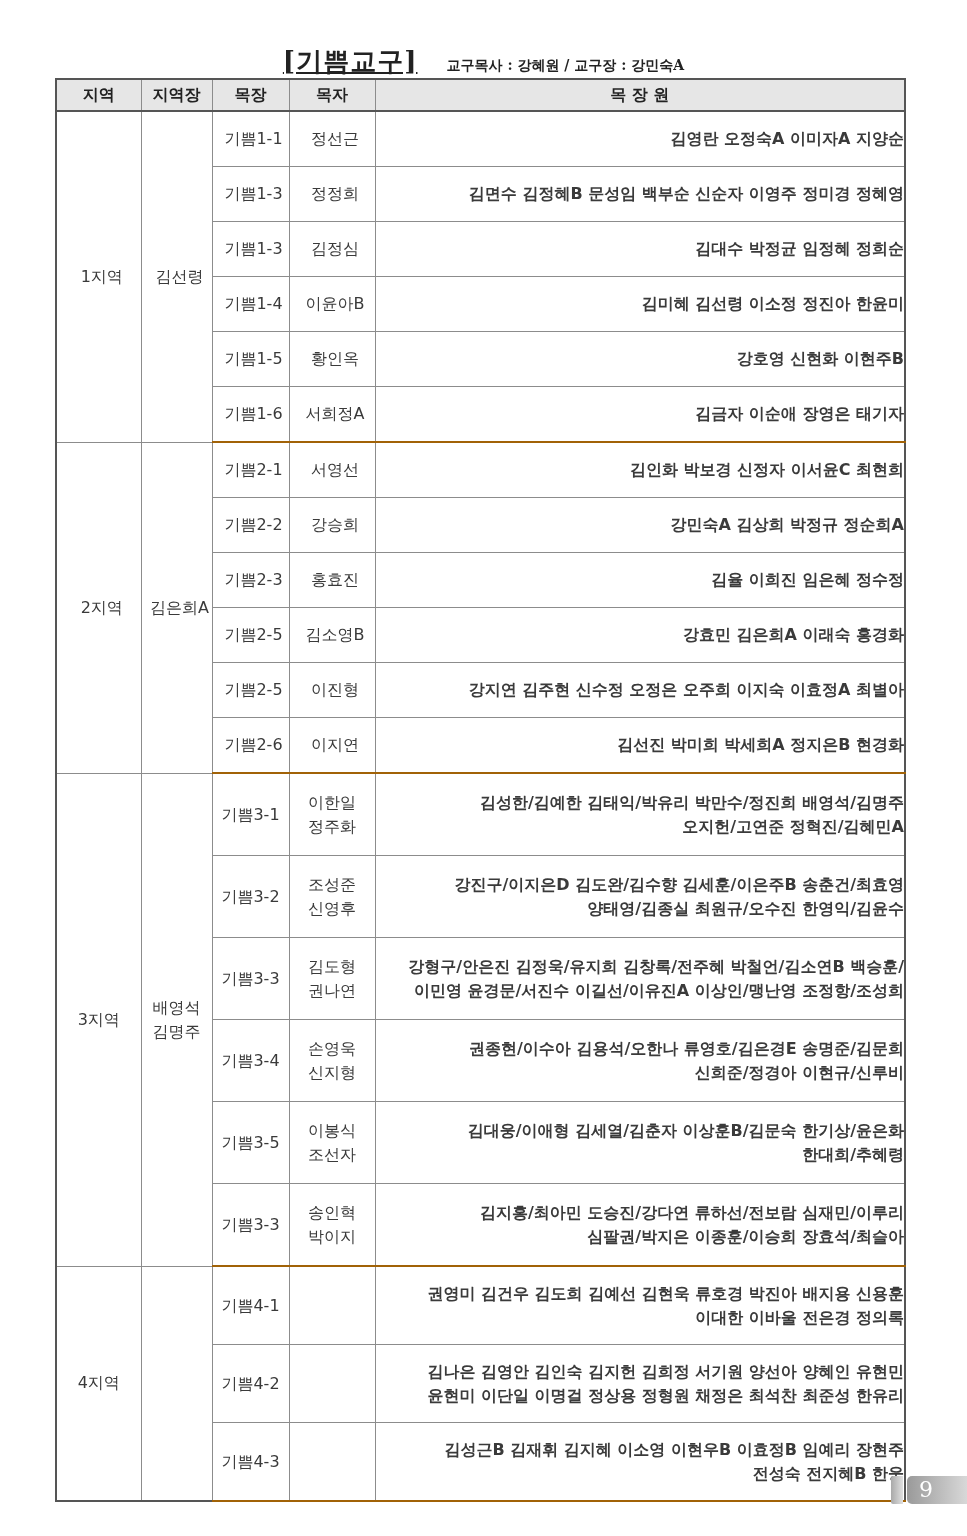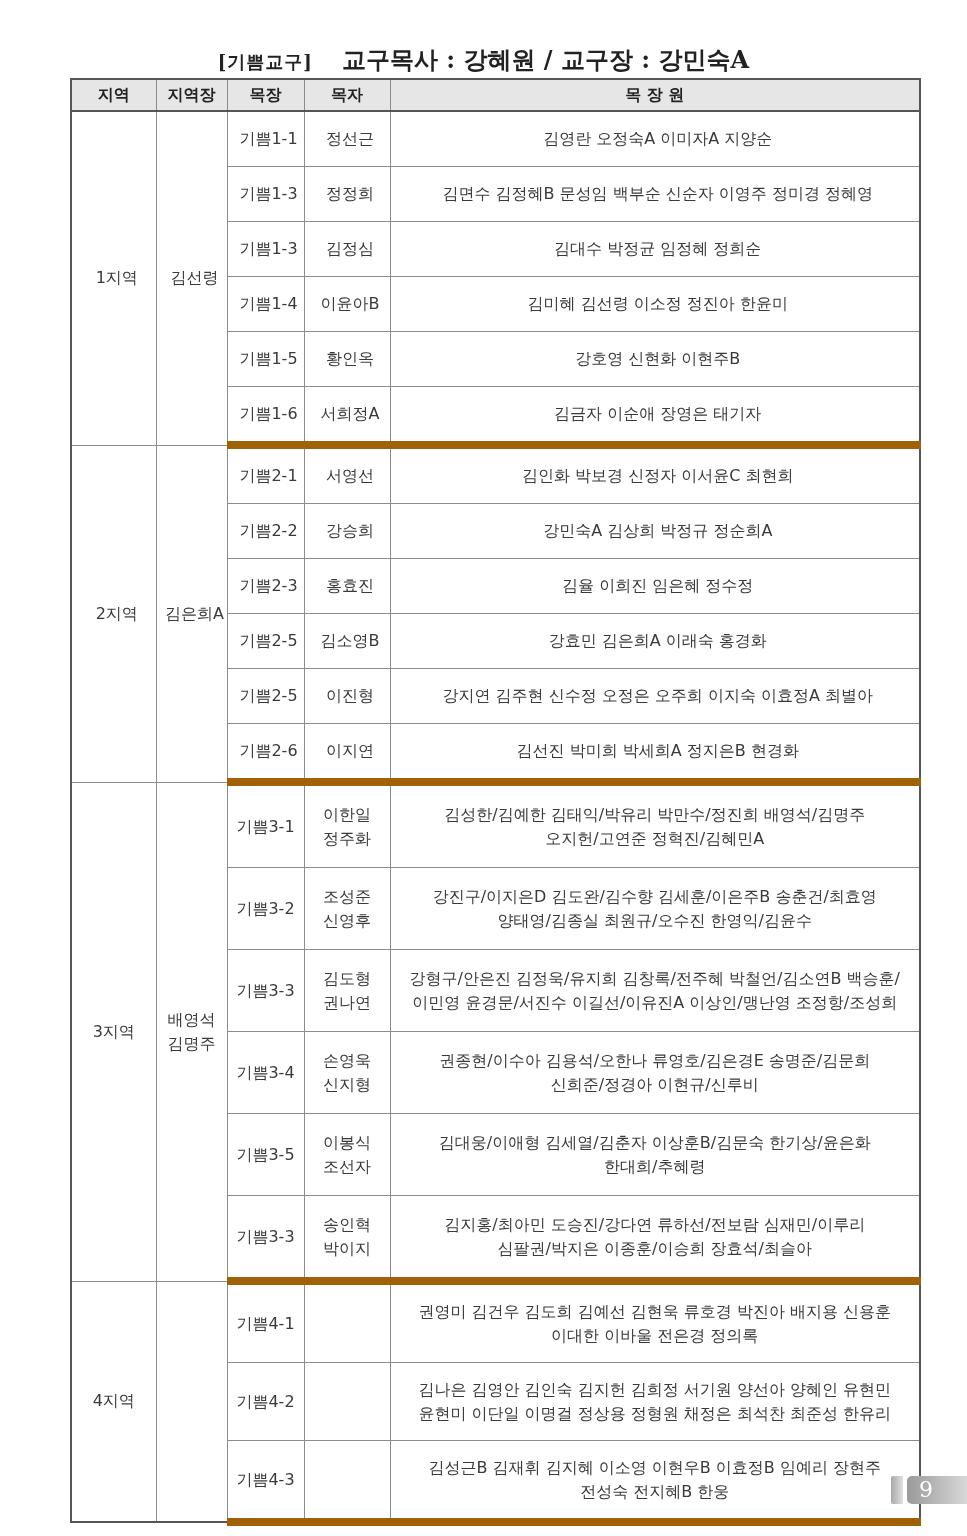--- a/index.html
+++ b/index.html
@@ -7,46 +7,45 @@
       width: 967px; height: 1536px; position: relative; overflow: hidden;
       font-family: "DejaVu Sans", "Liberation Sans", sans-serif;
       color: #333333;
     }
     .title {
       position: absolute; left: 0; top: 44px; width: 967px; text-align: center;
       white-space: nowrap; color: #222222;
     }
     .title .main {
       font-family: "DejaVu Serif", "Liberation Serif", serif;
-      font-size: 18px; font-weight: bold; letter-spacing: 1px;
+      font-size: 26px; font-weight: bold; letter-spacing: 1px; text-decoration: underline;
     }
     .title .sub {
       font-family: "DejaVu Serif", "Liberation Serif", serif;
-      font-size: 24px; font-weight: bold; margin-left: 24px;
+      font-size: 14px; font-weight: bold; margin-left: 24px;
     }
     table.grid {
       position: absolute; left: 55px; top: 78px; width: 851px;
       border-collapse: collapse; table-layout: fixed;
       border: 2px solid #555555;
-      margin-left: 15px;
     }
     table.grid th, table.grid td {
       border: 1px solid #8c8c8c; font-size: 16px; line-height: 24px;
       color: #3a3a3a; padding: 0;
     }
     table.grid thead th {
       background: #e6e6e6; height: 30px; font-weight: bold; font-size: 16px;
       color: #222222; border-bottom: 2px solid #555555;
     }
     td.c { text-align: center; vertical-align: middle; }
-    td.members { padding-left: 16px; text-align: center; vertical-align: middle; }
+    td.members { padding-left: 16px; text-align: right; vertical-align: middle; font-weight: bold; }
     tr.h1 td { height: 54px; padding-left: 6px; }
     tr.h2 td { height: 81px; }
     tr.h3 td { height: 77px; }
-    tr.region-end td { border-bottom: 8px solid #a16207; }
+    tr.region-end td { border-bottom: 2px solid #a16207; }
     .pn-wrap { position: absolute; left: 891px; top: 1476px; width: 76px; height: 28px; }
     .pn-bar {
       position: absolute; left: 0; top: 0; width: 12px; height: 28px;
       background: linear-gradient(to right, #a9a9a9, #e0e0e0);
       border-radius: 2px 0 0 2px;
     }
     .pn-box {
       position: absolute; left: 16px; top: 0; width: 60px; height: 28px;
       background: linear-gradient(to right, #9a9a9a, #d8d8d8);
       border-radius: 5px 0 0 5px;

